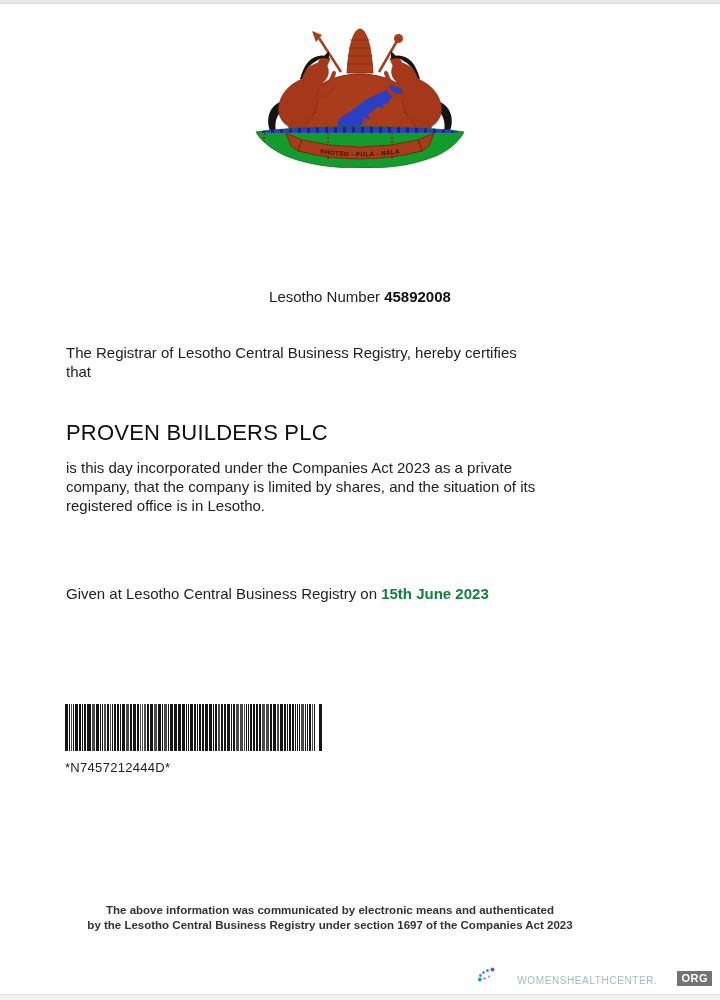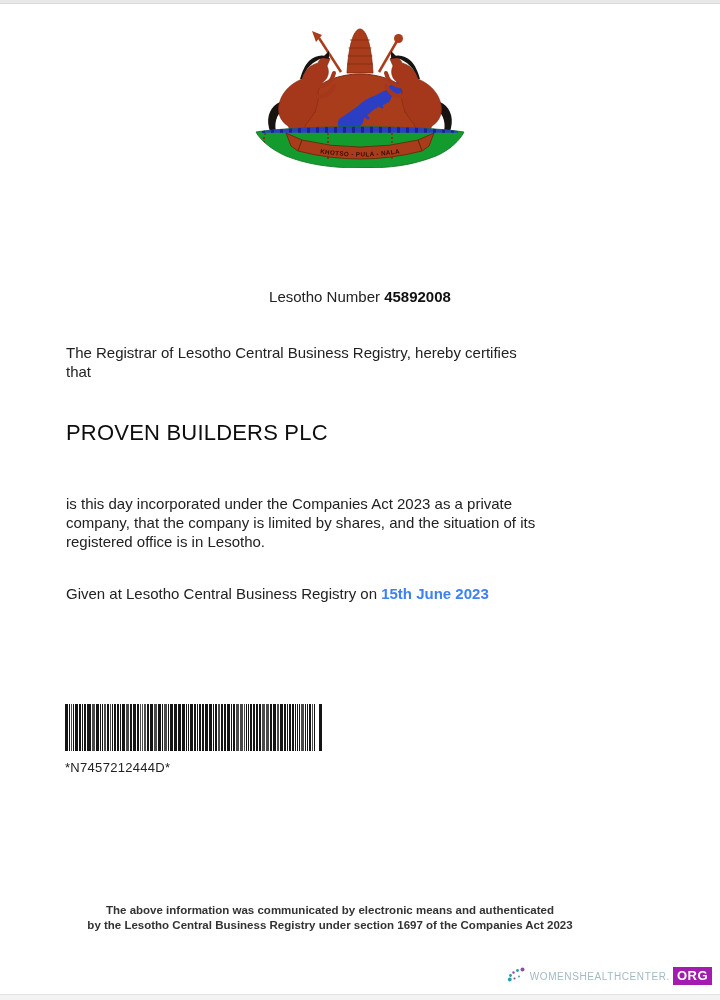--- a/index.html
+++ b/index.html
@@ -16,35 +16,35 @@
 
   .company-number{position:absolute;top:288px;left:0;width:720px;text-align:center;font-size:15px;color:#222;}
   .company-number b{color:#111;}
 
   .intro{position:absolute;top:343px;left:66px;width:580px;font-size:15px;line-height:19px;
          white-space:pre-line;color:#222;margin:0;}
 
   .company-name{position:absolute;top:420px;left:66px;font-size:22px;font-weight:normal;
                 letter-spacing:.2px;color:#0e0e0e;}
 
-  .body-par{position:absolute;top:494px;left:66px;width:580px;font-size:15px;line-height:19px;
+  .body-par{position:absolute;top:458px;left:66px;width:580px;font-size:15px;line-height:19px;
             white-space:pre-line;color:#222;margin:0;}
 
   .given{position:absolute;top:585px;left:66px;font-size:15px;color:#222;margin:0;}
-  .given b{color:#3b82f6;}
+  .given b{color:#15803d;}
 
   .barcode{position:absolute;top:704px;left:65px;width:258px;height:47px;}
   .barcode-label{position:absolute;top:760px;left:65px;font-size:13px;color:#222;letter-spacing:.3px;}
 
   .footer{position:absolute;top:903px;left:0;width:660px;text-align:center;
           font-size:11.5px;font-weight:bold;line-height:14.5px;color:#333;white-space:pre-line;}
 
-  .watermark{position:absolute;top:966px;right:8px;display:flex;align-items:center;gap:3px;}
+  .watermark{position:absolute;top:966px;right:8px;display:flex;align-items:flex-end;gap:20px;}
   .wm-text{font-size:10px;color:#a3bac4;letter-spacing:.6px;}
-  .wm-org{background:#a21caf;color:#ffffff;font-size:13px;font-weight:bold;
+  .wm-org{background:#737373;color:#ffffff;font-size:11px;font-weight:bold;
           padding:1.5px 4px 2px 4px;border-radius:0;letter-spacing:.5px;}
 </style>
 </head>
 <body>
 
 <div class="page">
   <div class="edge-top"></div>
 
   <div class="emblem">
     <svg viewBox="0 0 240 140" width="240" height="140">

